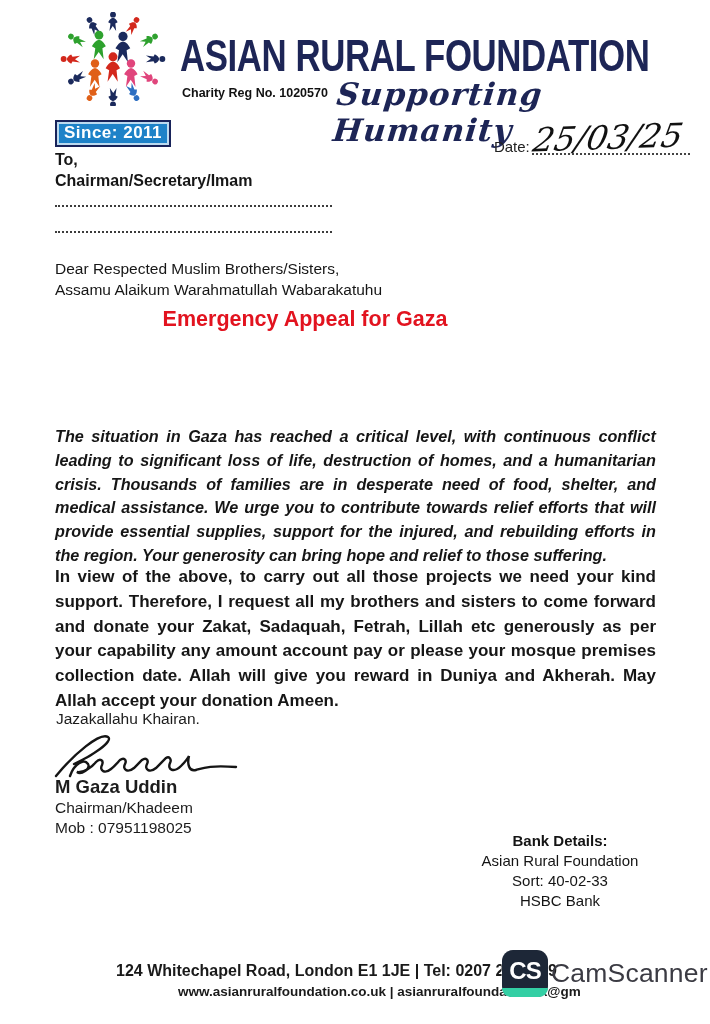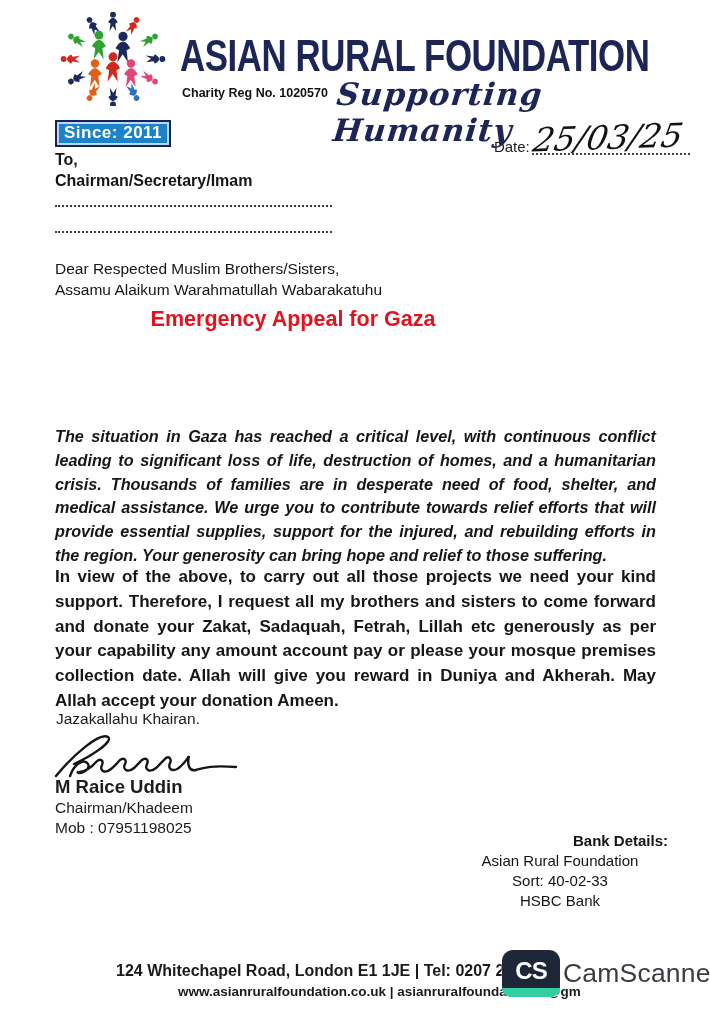--- a/index.html
+++ b/index.html
@@ -81,49 +81,50 @@
   .dotline-2 { top: 231px; }
 
   
   .greeting { position: absolute; left: 55px; top: 258px; font-size: 15.5px; line-height: 1.38; color: #161616; }
   .appeal-heading {
     position: absolute; left: 0; top: 307px; width: 586px;
     text-align: center;
     font-size: 21.5px; font-weight: bold;
     color: #e2131f;
     margin: 0;
+    padding-left: 12px;
   }
 
   
   .para { position: absolute; left: 55px; width: 601px; text-align: justify; color: #161616; }
   .para-intro   { top: 350px; font-size: 15.5px; line-height: 1.44; }
   .para-appeal  { top: 425px; font-size: 16.2px; line-height: 1.47; font-weight: bold; font-style: italic; }
   .para-request { top: 565px; font-size: 17px; line-height: 1.46; font-weight: bold; }
 
   
   .closing-salutation { position: absolute; left: 56px; top: 710px; font-size: 15.5px; }
   .signature { position: absolute; left: 48px; top: 726px; }
   .signatory-name { position: absolute; left: 55px; top: 776px; font-size: 18.5px; font-weight: bold; }
   .signatory-role { position: absolute; left: 55px; top: 799px; font-size: 15.5px; }
   .signatory-mobile { position: absolute; left: 55px; top: 819px; font-size: 15.5px; }
 
   
   .bank { position: absolute; left: 452px; top: 831px; width: 216px; text-align: center; font-size: 15px; line-height: 1.33; color: #141414; }
-  .bank-title { font-weight: bold; text-align: right; }
+  .bank-title { font-weight: bold; }
 
   
   .footer-line1 { position: absolute; left: 116px; top: 962px; font-size: 16px; font-weight: bold; white-space: nowrap; color: #1a1a1a; }
   .footer-gap { display: inline-block; width: 26px; }
   .footer-line2 { position: absolute; left: 178px; top: 984px; font-size: 13.5px; font-weight: bold; white-space: nowrap; color: #1a1a1a; }
 
   
   .watermark { position: absolute; left: 502px; top: 950px; display: flex; align-items: center; }
   .cs-logo {
     position: relative;
-    width: 58px; height: 47px;
+    width: 46px; height: 47px;
     background: #1d2737;
     border-radius: 11px;
     display: flex; align-items: center; justify-content: center;
     box-shadow: 0 0 0 1px rgba(255,255,255,0.4);
   }
   .cs-logo .cs-mono { color: #ffffff; font-weight: bold; font-size: 24px; letter-spacing: -1px; margin-top: -6px; }
   .cs-strip { position: absolute; left: 0; bottom: 0; width: 100%; height: 9px; background: #33cfa4; border-radius: 0 0 11px 11px; }
   .cs-brand { font-size: 26.5px; color: #3b3b43; margin-left: 3px; letter-spacing: 0.2px; }
 </style>
 </head>
@@ -190,21 +191,21 @@
   <div class="closing-salutation">Jazakallahu Khairan.</div>
   <svg class="signature" width="195" height="56" viewBox="0 0 195 56" aria-hidden="true">
     <path d="M8 50 C26 28, 52 6, 60 11 C66 15, 44 30, 26 38
              M22 50 C26 38, 36 32, 40 38 C43 43, 33 49, 29 46 C36 47, 44 41, 48 36
              C52 32, 56 34, 54 39 C51 45, 57 48, 63 43 C67 40, 70 36, 72 34
              C76 31, 79 34, 77 38 C74 44, 80 47, 86 42 C89 39, 92 36, 94 34
              C98 31, 101 34, 99 38 C96 44, 102 47, 108 42 C112 38, 116 34, 118 32
              C121 30, 124 33, 122 37 C119 44, 126 47, 133 40 C137 36, 140 32, 141 30
              C139 38, 141 46, 148 44 C155 42, 162 39, 188 41" fill="none" stroke="#151515" stroke-width="2.4" stroke-linecap="round"></path>
   </svg>
-  <div class="signatory-name">M Raice Uddin</div>
+  <div class="signatory-name">M Gaza Uddin</div>
   <div class="signatory-role">Chairman/Khadeem</div>
   <div class="signatory-mobile">Mob : 07951198025</div>
 
   <div class="bank">
     <div class="bank-title">Bank Details:</div>
     <div>Asian Rural Foundation</div>
     <div>Sort: 40-02-33</div>
     <div>HSBC Bank</div>
   </div>
 

